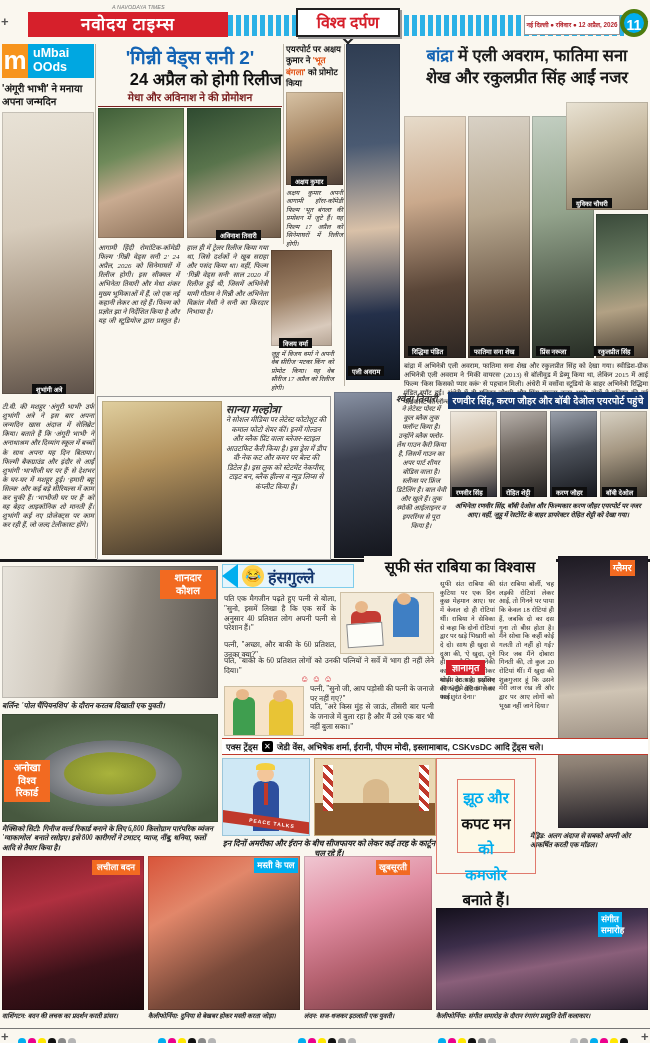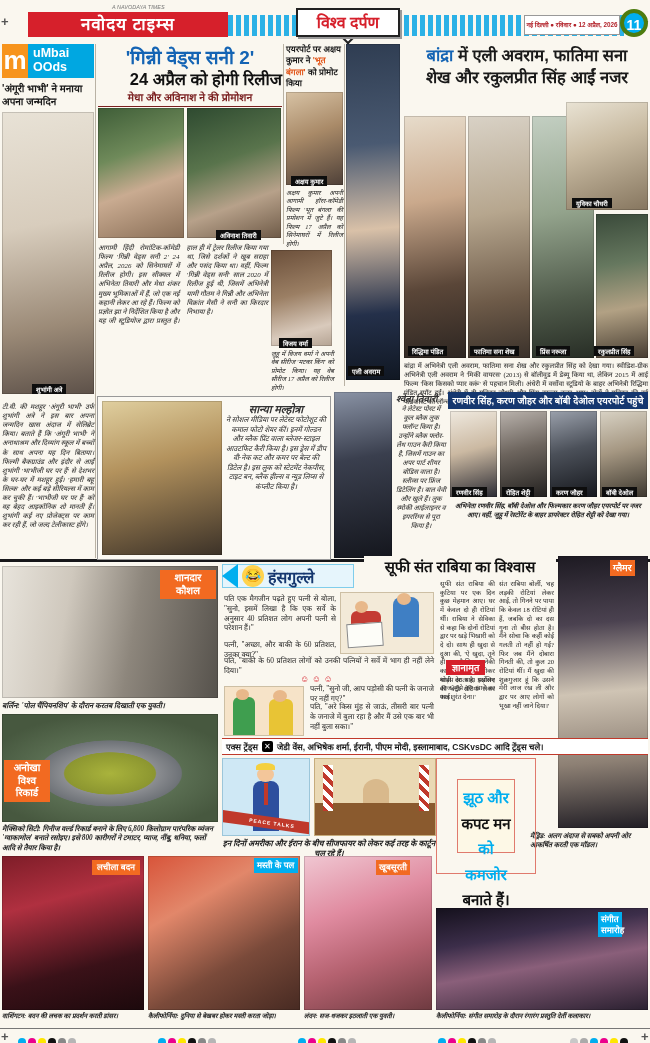--- a/index.html
+++ b/index.html
@@ -5,21 +5,21 @@
   *{margin:0;padding:0;box-sizing:border-box}
   html,body{background:#dedace}
   #page{position:relative;width:650px;height:1043px;margin:0 auto;background:#faf7ef;
         font-family:"Liberation Sans",sans-serif;overflow:hidden;color:#1a1a1a}
   .abs{position:absolute}
   .photo{position:absolute;background:#c5b49c;box-shadow:inset 0 0 0 1px rgba(0,0,0,.15)}
   .chip{position:absolute;background:#0d0d0d;color:#fff;font-size:6.5px;font-weight:bold;
         padding:1.5px 4px;white-space:nowrap;line-height:1.1}
   .chip-o{position:absolute;background:#f26a21;color:#fff;font-weight:bold;text-align:center;
         padding:2px 3px;line-height:1.25;font-size:9px}
-  .chip-c{position:absolute;background:#00aeef;color:#fff;font-weight:bold;
+  .chip-c{position:absolute;background:#00aeef;color:#fff;font-weight:bold;text-align:center;
         padding:2px 3px;line-height:1.25;font-size:9px}
   .chip-r{position:absolute;background:#d6202b;color:#fff;font-weight:bold;text-align:center;
         padding:1px 6px;font-size:9.5px}
   .cap{position:absolute;font-family:"Liberation Serif",serif;font-style:italic;font-weight:bold;
         font-size:7px;line-height:1.3;color:#222}
   .bodytxt{position:absolute;font-family:"Liberation Serif",serif;font-size:6.9px;line-height:1.32;
         text-align:justify;color:#1c1c1c}
   .vr{position:absolute;width:1px;background:#b9b2a4}
   .hrule{position:absolute;background:#17171a}
   .serifhead{font-family:"Liberation Serif",serif;font-weight:bold;font-style:italic}
@@ -105,21 +105,21 @@
   <div class="chip" style="left:408px;top:346px">रिद्धिमा पंडित</div>
   <div class="chip" style="left:470px;top:346px">फातिमा सना शेख</div>
   <div class="chip" style="left:536px;top:346px">प्रिंस नरूला</div>
   <div class="chip" style="left:594px;top:346px">रकुलप्रीत सिंह</div>
   <div class="chip" style="left:572px;top:198px">युविका चौधरी</div>
   <div class="bodytxt" style="left:404px;top:362px;width:244px;height:42px;font-size:6.8px">बांद्रा में अभिनेत्री एली अवराम, फातिमा सना शेख और रकुलप्रीत सिंह को देखा गया। स्वीडिश-ग्रीक अभिनेत्री एली अवराम ने 'मिकी वायरस' (2013) से बॉलीवुड में डेब्यू किया था, लेकिन 2015 में आई फिल्म 'किस किसको प्यार करूं' से पहचान मिली। अंधेरी में वर्सोवा स्टूडियो के बाहर अभिनेत्री रिद्धिमा पंडित स्पॉट हुईं। अंधेरी में ही युविका चौधरी और प्रिंस नरूला नजर आए। दोनों ने युविका की नई पॉडकास्ट को लॉन्च किया।   (सौजन्य चित्र)</div>
 
   <div class="abs" style="left:97px;top:396px;width:234px;height:164px;border:1px solid #999;background:#fbf9f3"></div>
   <div class="photo" style="left:102px;top:401px;width:120px;height:154px;
        background:linear-gradient(165deg,#e0cf9f 0%,#b3925d 40%,#6e5a3e 75%,#3c3228 100%)"></div>
-  <div class="abs serifhead" style="left:226px;top:401px;width:100px;font-size:11px;text-align:center;color:#333">सान्या मल्होत्रा</div>
+  <div class="abs serifhead" style="left:226px;top:401px;width:100px;font-size:11px;color:#333">सान्या मल्होत्रा</div>
   <div class="bodytxt" style="left:226px;top:416px;width:100px;height:140px;font-size:7.2px;font-style:italic;text-align:center">ने सोशल मीडिया पर लेटेस्ट फोटोशूट की कमाल फोटो शेयर कीं। इनमें गोल्डन और ब्लैक प्रिंट वाला ब्लेजर-स्टाइल आउटफिट कैरी किया है। इस ड्रेस में डीप वी-नेक कट और कमर पर बेल्ट की डिटेल है। इस लुक को स्टेटमेंट नेकपीस, टाइट बन, ब्लैक हील्स व न्यूड लिप्स से कंप्लीट किया है।</div>
 
   <div class="photo" style="left:334px;top:392px;width:58px;height:166px;
        background:linear-gradient(170deg,#8a93a5 0%,#3a3f4e 40%,#14161d 100%)"></div>
   <div class="abs serifhead" style="left:396px;top:392px;width:50px;font-size:9.5px;text-align:left;color:#333">श्वेता तिवारी</div>
   <div class="bodytxt" style="left:396px;top:405px;width:50px;height:152px;font-size:6.8px;font-style:italic;text-align:center">ने लेटेस्ट पोस्ट में कूल ब्लैक लुक फ्लॉन्ट किया है। उन्होंने ब्लैक फ्लोर-लेंथ गाउन कैरी किया है, जिसमें गाउन का अपर पार्ट शीयर बोडिस वाला है। स्लीव्स पर फ्रिंज डिटेलिंग है। बाल वेवी और खुले हैं। लुक स्मोकी आईलाइनर व इयररिंग्स से पूरा किया है।</div>
 
   <div class="abs" style="left:448px;top:392px;width:200px;height:17px;background:#15376f;color:#fff;
        font-weight:bold;font-size:9.5px;text-align:center;line-height:17px">रणवीर सिंह, करण जौहर और बॉबी देओल एयरपोर्ट पहुंचे</div>
   <div class="photo" style="left:450px;top:411px;width:47px;height:86px;

